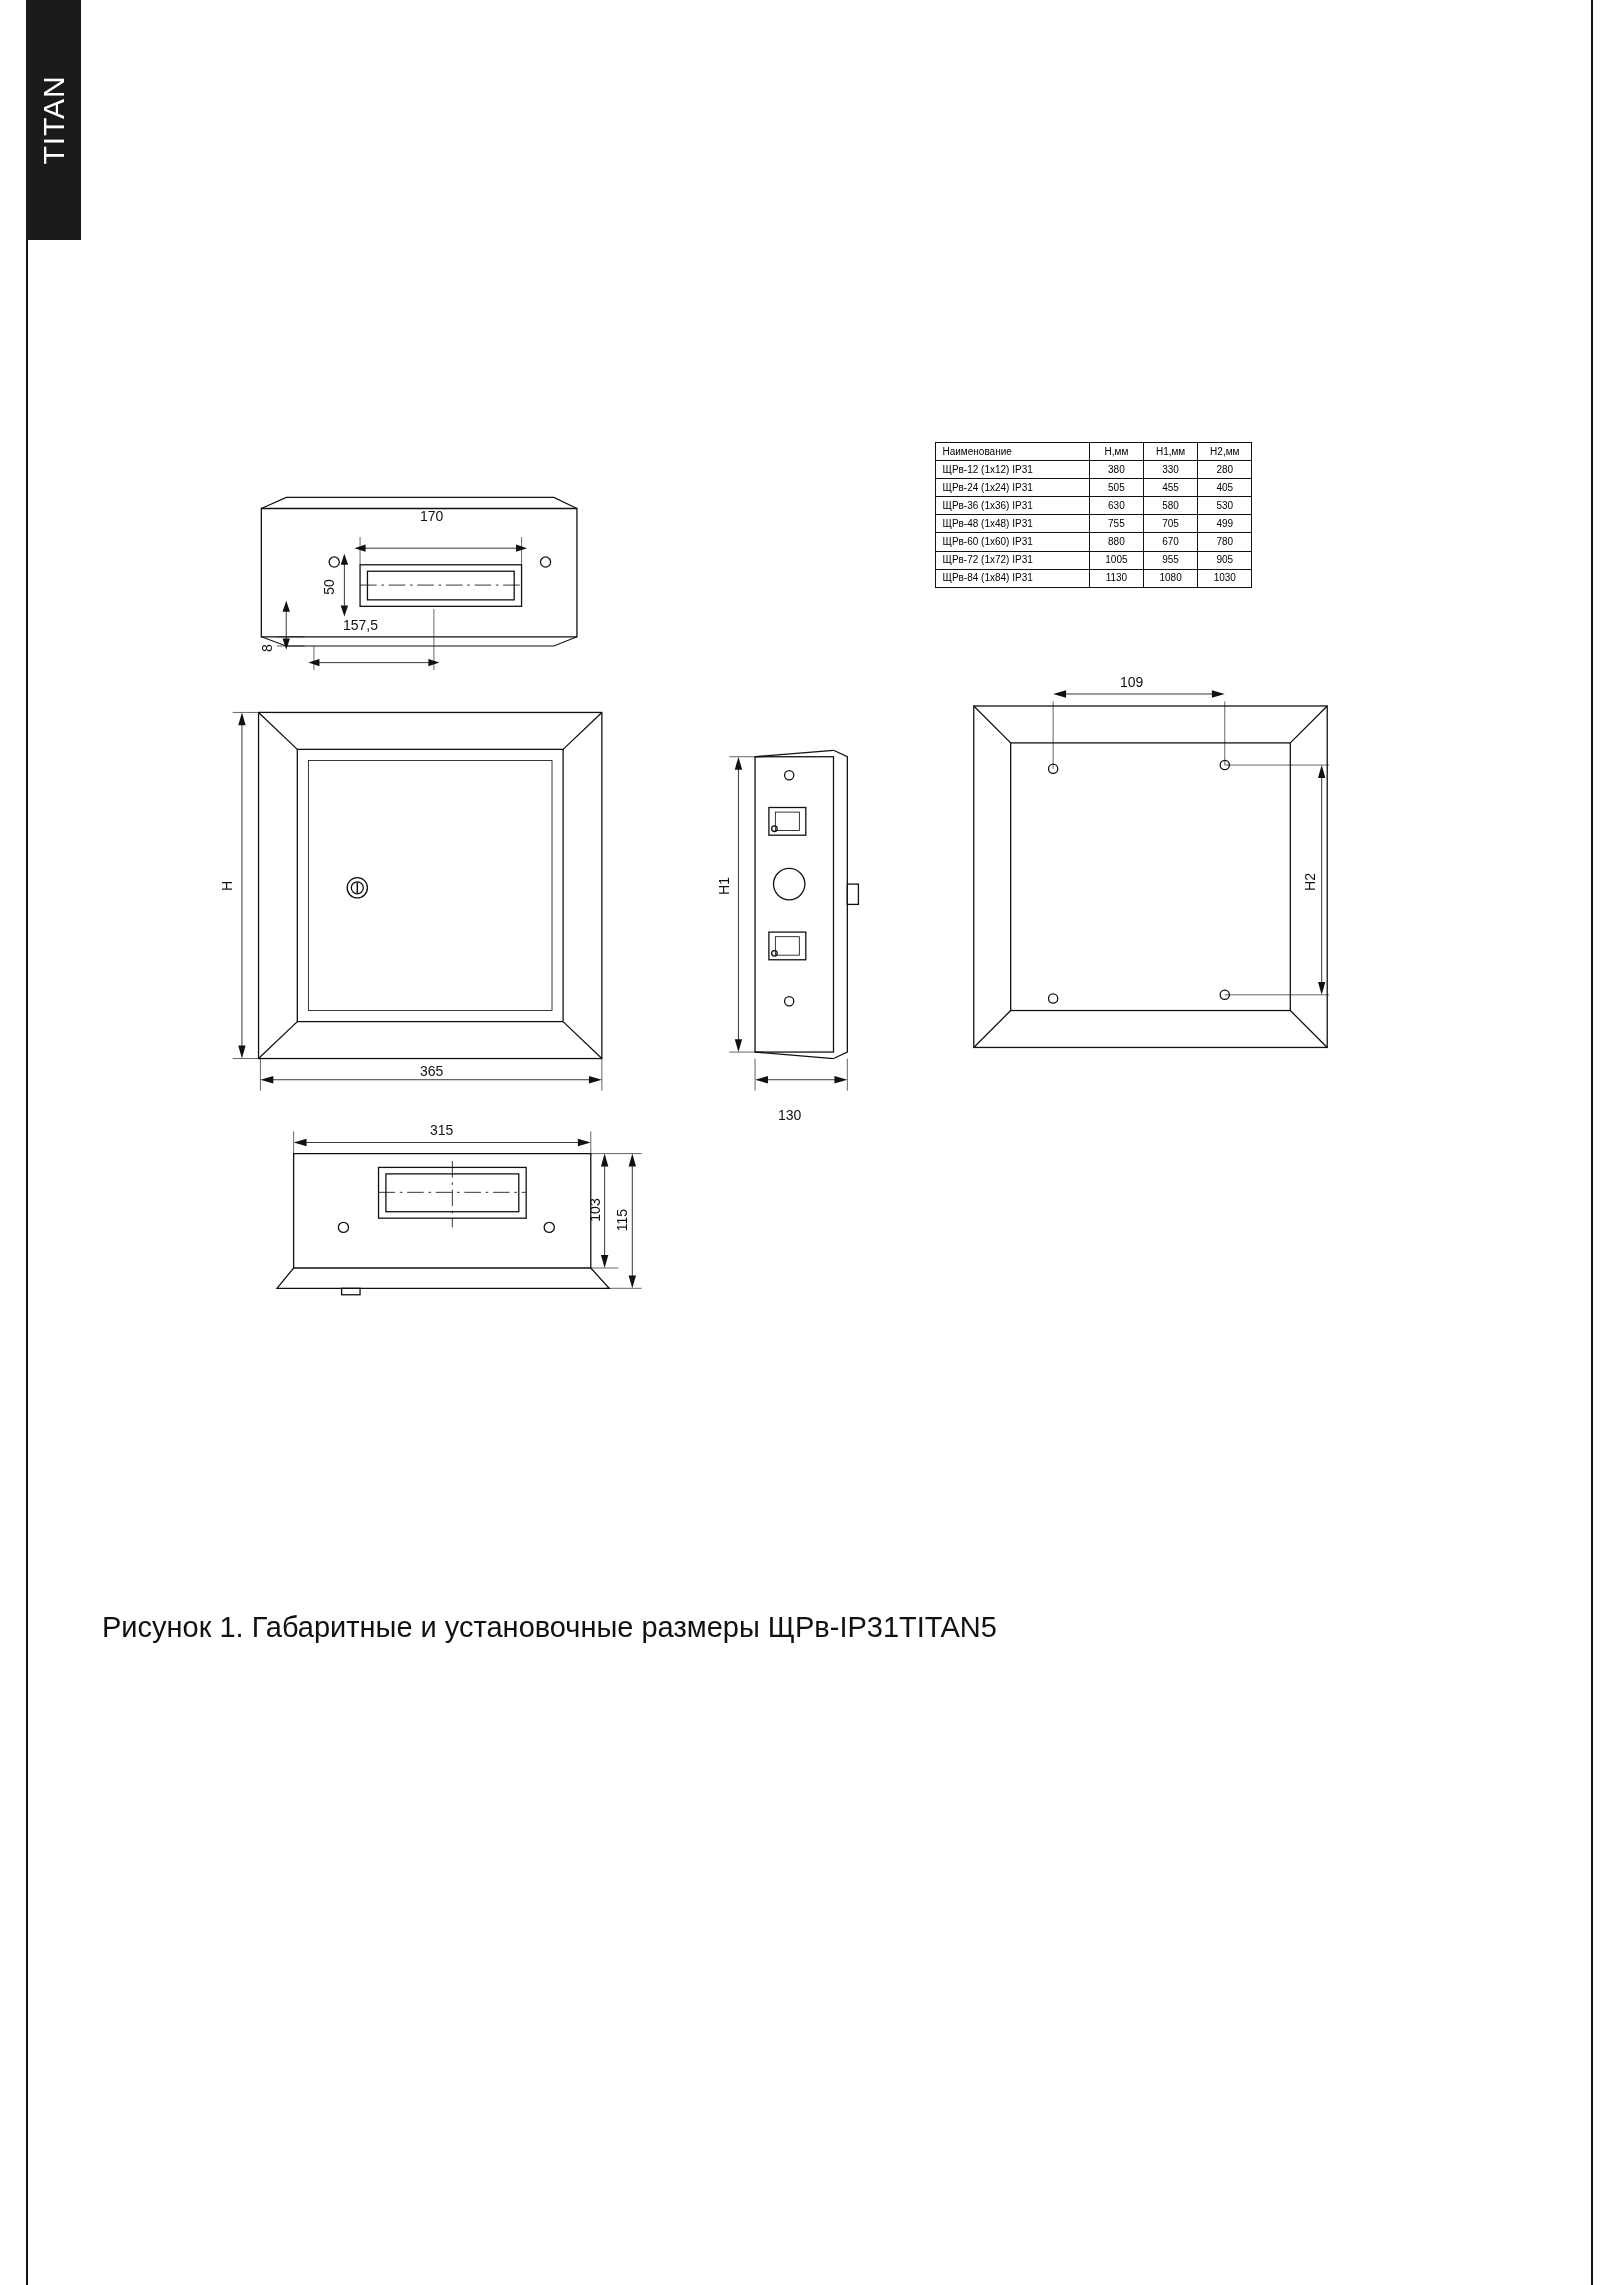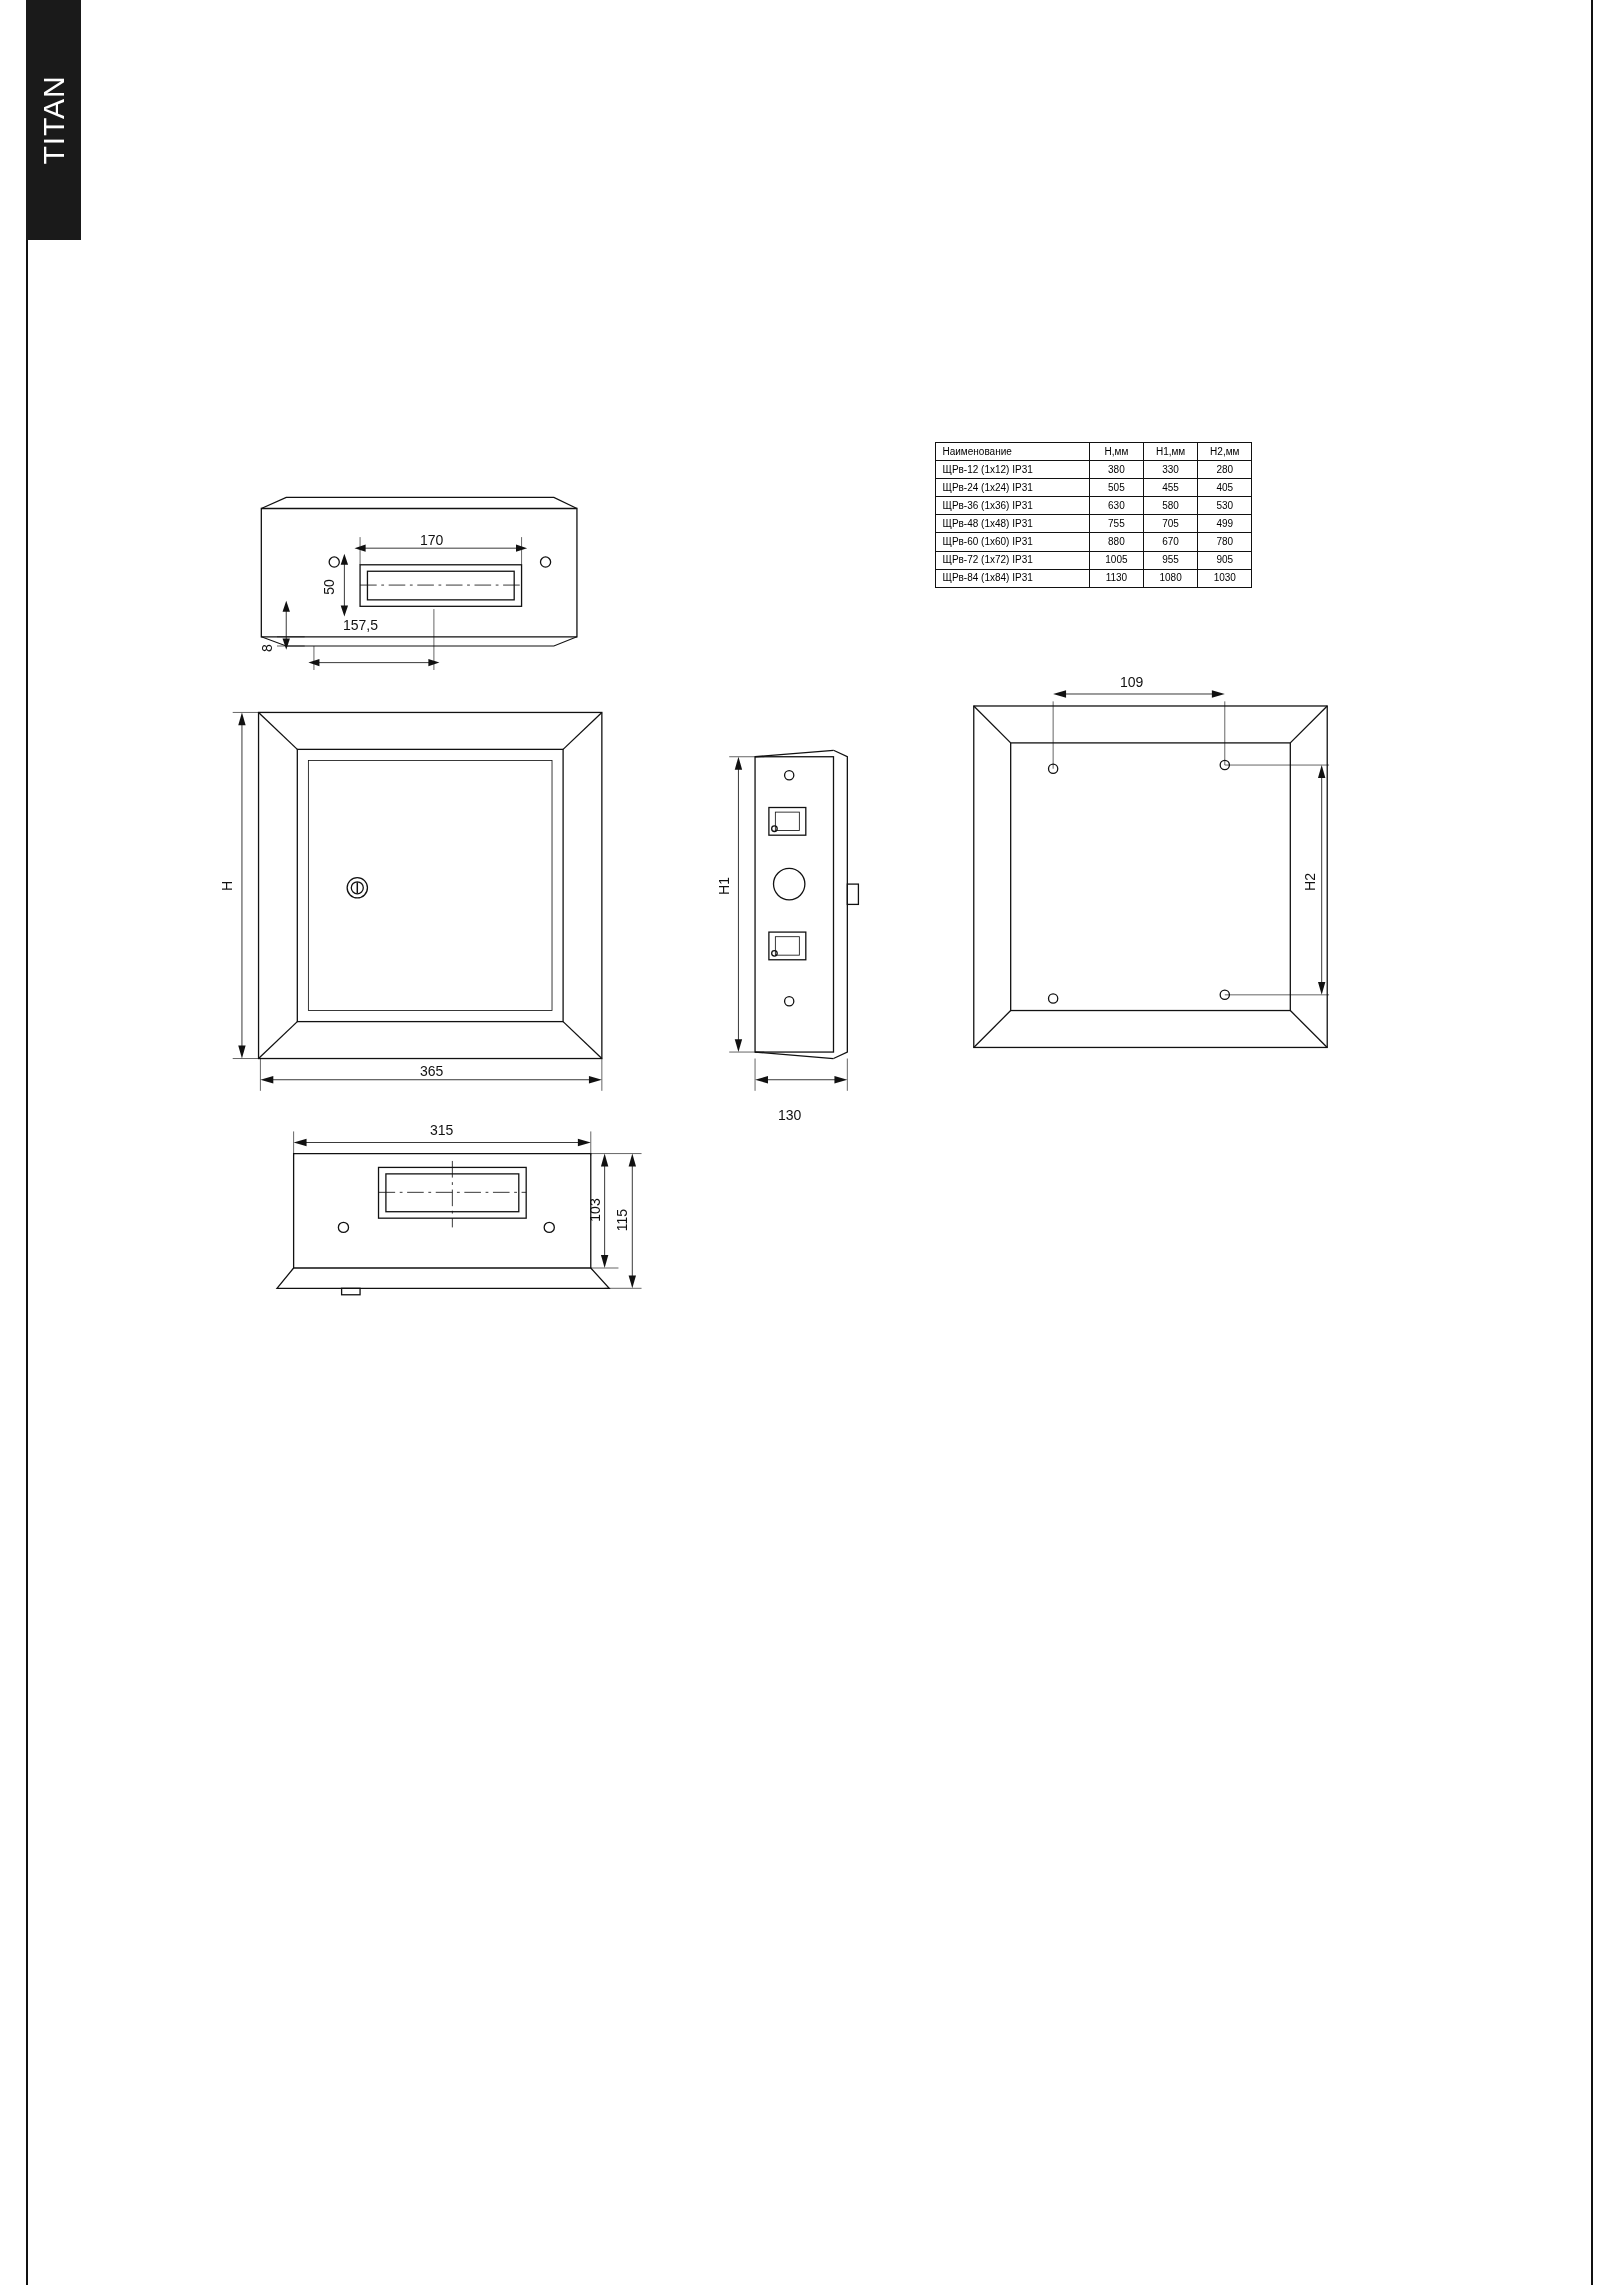--- a/index.html
+++ b/index.html
@@ -256,21 +256,21 @@
 
       <path d="M685,1258 L685,1388" stroke-width="0.9"></path>
       <path d="M685,1250 L681,1264 L689,1264 Z" fill="#111" stroke="none"></path>
       <path d="M685,1396 L681,1382 L689,1382 Z" fill="#111" stroke="none"></path>
       <path d="M640,1250 L695,1250" stroke-width="0.7"></path>
       <path d="M640,1374 L670,1374" stroke-width="0.7"></path>
       <path d="M655,1396 L695,1396" stroke-width="0.7"></path>
     </g>
   </svg>
 
-  <div class="dim" style="left:420px; top:532px;text-align:center;">170</div>
+  <div class="dim" style="left:420px; top:508px;text-align:center;">170</div>
   <div class="dim rot" style="left:321px; top:579px;">50</div>
   <div class="dim rot" style="left:263px; top:640px;">8</div>
   <div class="dim" style="left:343px; top:617px;">157,5</div>
 
   <div class="dim rot" style="left:222px; top:878px;">H</div>
   <div class="dim" style="left:420px; top:1063px;">365</div>
 
   <div class="dim rot" style="left:715px; top:878px;">H1</div>
   <div class="dim" style="left:778px; top:1063px;margin-top:44px;">130</div>
 
@@ -329,15 +329,16 @@
       </tr>
       <tr>
         <td>ЩРв-84 (1х84) IP31</td>
         <td>1130</td>
         <td>1080</td>
         <td>1030</td>
       </tr>
     </tbody>
   </table>
 
+  <div class="caption">Рисунок 1. Габаритные и установочные размеры ЩРв-IP31TITAN5</div>
 
 </div>
 
 
 </body></html>

